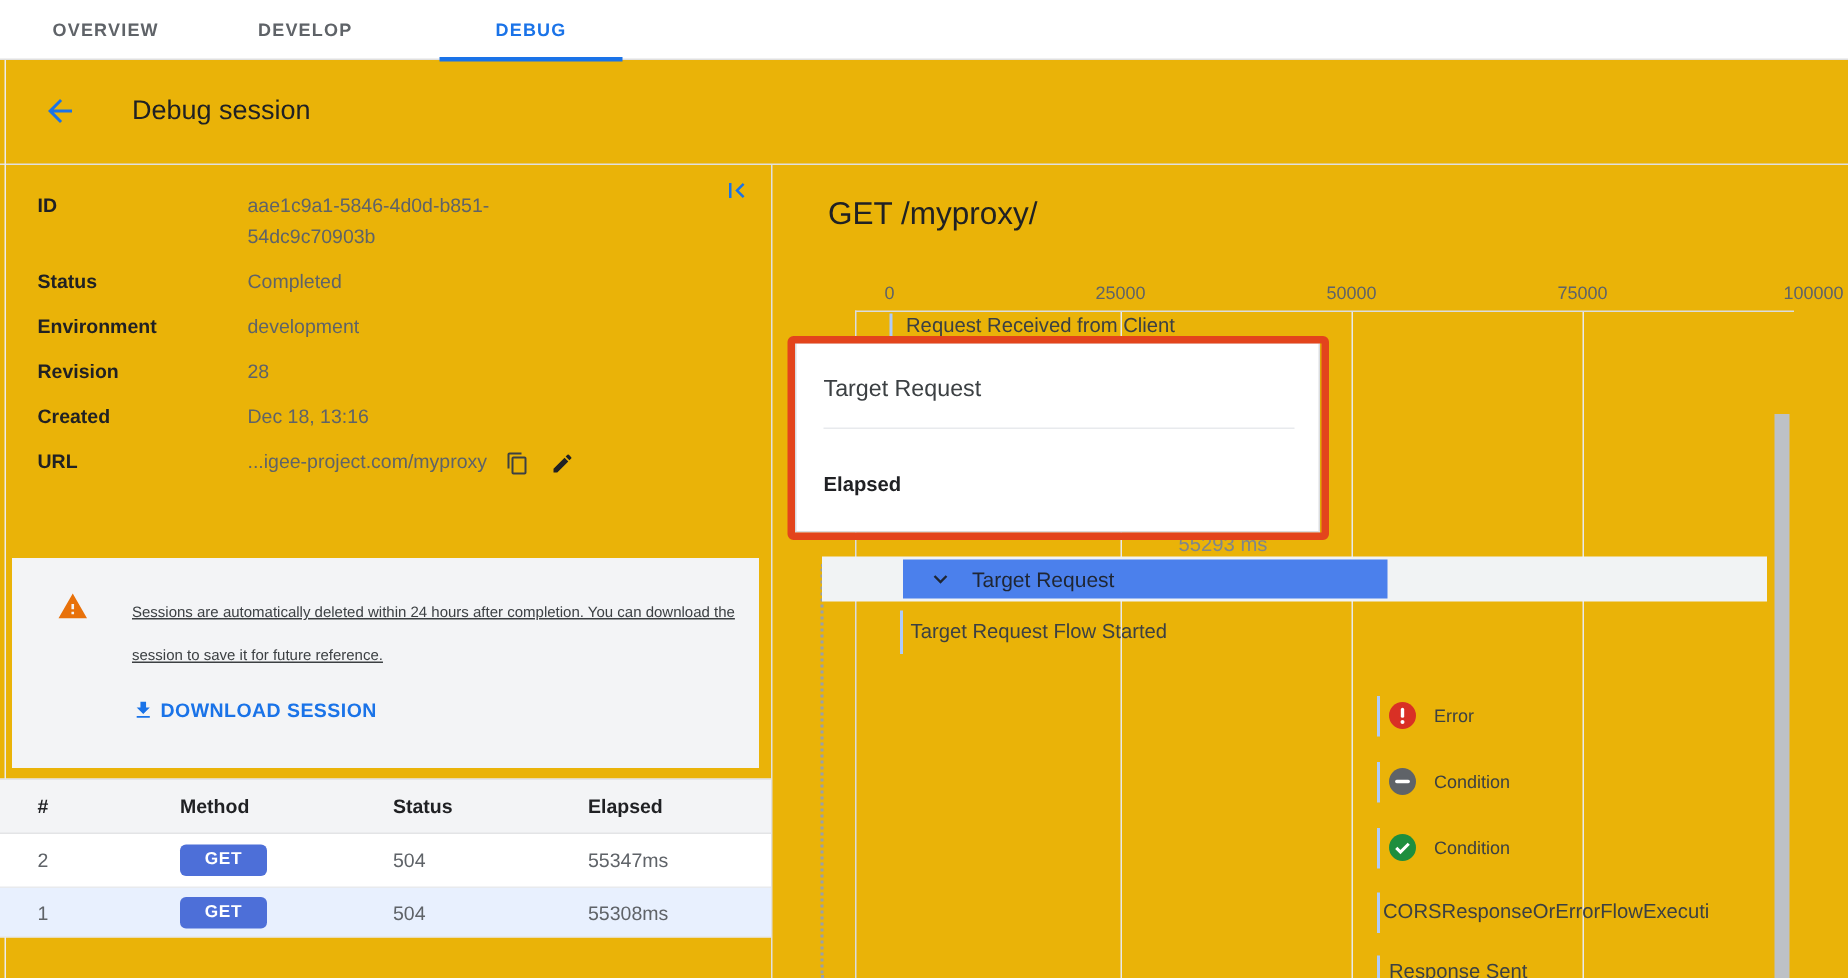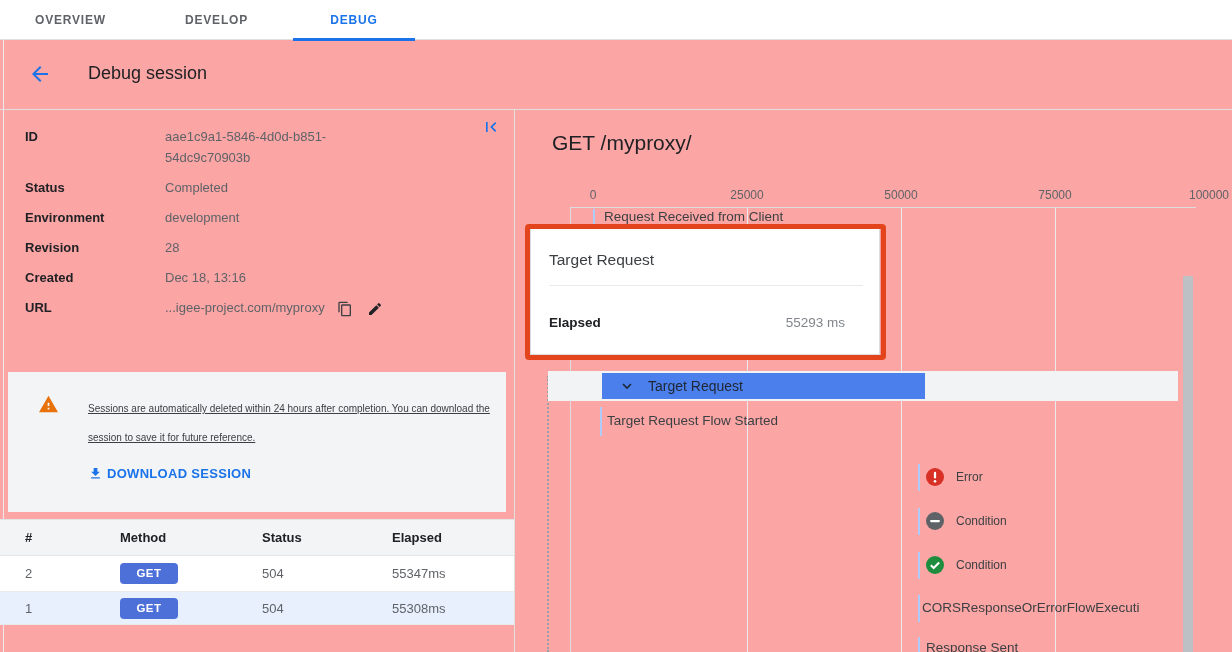--- a/index.html
+++ b/index.html
@@ -1,26 +1,26 @@
 <!DOCTYPE html>
 <html style="--accent: #1a73e8; --highlight-box: #e3441c; --error: #d93025; --condition-false: #5f6368; --condition-true: #1e8e3e; --warning: #e8710a; --method-badge: #4d6fd8; --bar: #4b80ec; --selected-row: #e8f0fe;"><head>
 <meta charset="utf-8">
 <style>
   * { margin:0; padding:0; box-sizing:border-box; }
   html,body { background:#fff; }
   .app {
     position:relative; width:1232px; height:652px; overflow:hidden;
-    background:#fca5a5; font-family:"Liberation Sans", sans-serif; color:#202124;
+    background:#eab308; font-family:"Liberation Sans", sans-serif; color:#202124;
   }
   
   .tabbar { position:absolute; top:0; left:0; width:1232px; height:40px; border-bottom:1px solid #e0e0e0; background:#fff; }
   .tab { position:absolute; top:0; height:40px; line-height:40px; font-size:12px; font-weight:bold;
          letter-spacing:.8px; color:#5f6368; cursor:pointer; }
   .tab-overview { left:35px; }
-  .tab-develop  { left:185px; }
+  .tab-develop  { left:172px; }
   .tab-debug    { left:293px; width:122px; text-align:center; color:var(--accent,#1a73e8); }
   .tab-debug::after { content:""; position:absolute; left:0; right:0; bottom:-1px; height:3px; background:var(--accent,#1a73e8); }
   
   .back-btn { position:absolute; left:28px; top:62px; width:24px; height:24px; cursor:pointer; }
   .page-title { position:absolute; left:88px; top:63px; font-size:18px; color:#202124; }
   .header-divider { position:absolute; top:109px; left:0; width:1232px; height:1px; background:#e0e0e0; }
   .left-edge { position:absolute; left:3px; top:40px; bottom:0; width:1px; background:#ececec; }
   .panel-divider { position:absolute; left:514px; top:110px; bottom:0; width:1px; background:#e0e0e0; }
   
   .fields { position:absolute; left:25px; top:126px; width:470px; }
@@ -67,21 +67,21 @@
   .tl-bar svg { margin-left:17px; flex:none; }
   .tl-bar-label { margin-left:13px; font-size:14px; color:#1f2633; }
   .legend-item { position:absolute; display:flex; align-items:center; gap:12px; font-size:12px; color:#3c4043; cursor:pointer; }
   
   .tooltip { position:absolute; left:530px; top:228px; width:350px; height:127px; background:#fff;
              border:1px solid #dadce0; box-shadow:0 1px 3px rgba(0,0,0,.12); z-index:5; }
   .tt-title { position:absolute; left:18px; top:22px; font-size:15.5px; color:#3c4043; }
   .tt-divider { position:absolute; left:18px; right:16px; top:56px; height:1px; background:#e8eaed; }
   .tt-row { position:absolute; left:18px; right:34px; top:86px; display:flex; justify-content:space-between; font-size:13.5px; }
   .tt-elapsed-label { font-weight:bold; color:#202124; }
-  .tt-elapsed-value { color:#80868b; }
+  .tt-elapsed-value { color:#80868b;margin-top:40px; }
   .highlight-box { position:absolute; left:525px; top:224px; width:361px; height:136px;
                    border:5px solid var(--highlight-box,#e3441c); border-radius:4px; z-index:6; pointer-events:none; }
   .scrollbar { position:absolute; left:1183px; top:276px; width:10px; bottom:0; background:#bdc1c6; z-index:7; cursor:pointer; }
   .cors-text { left:922px; top:600px; width:256px; overflow:hidden; }
 </style>
 </head>
 <body>
 
 <div class="app">
 

